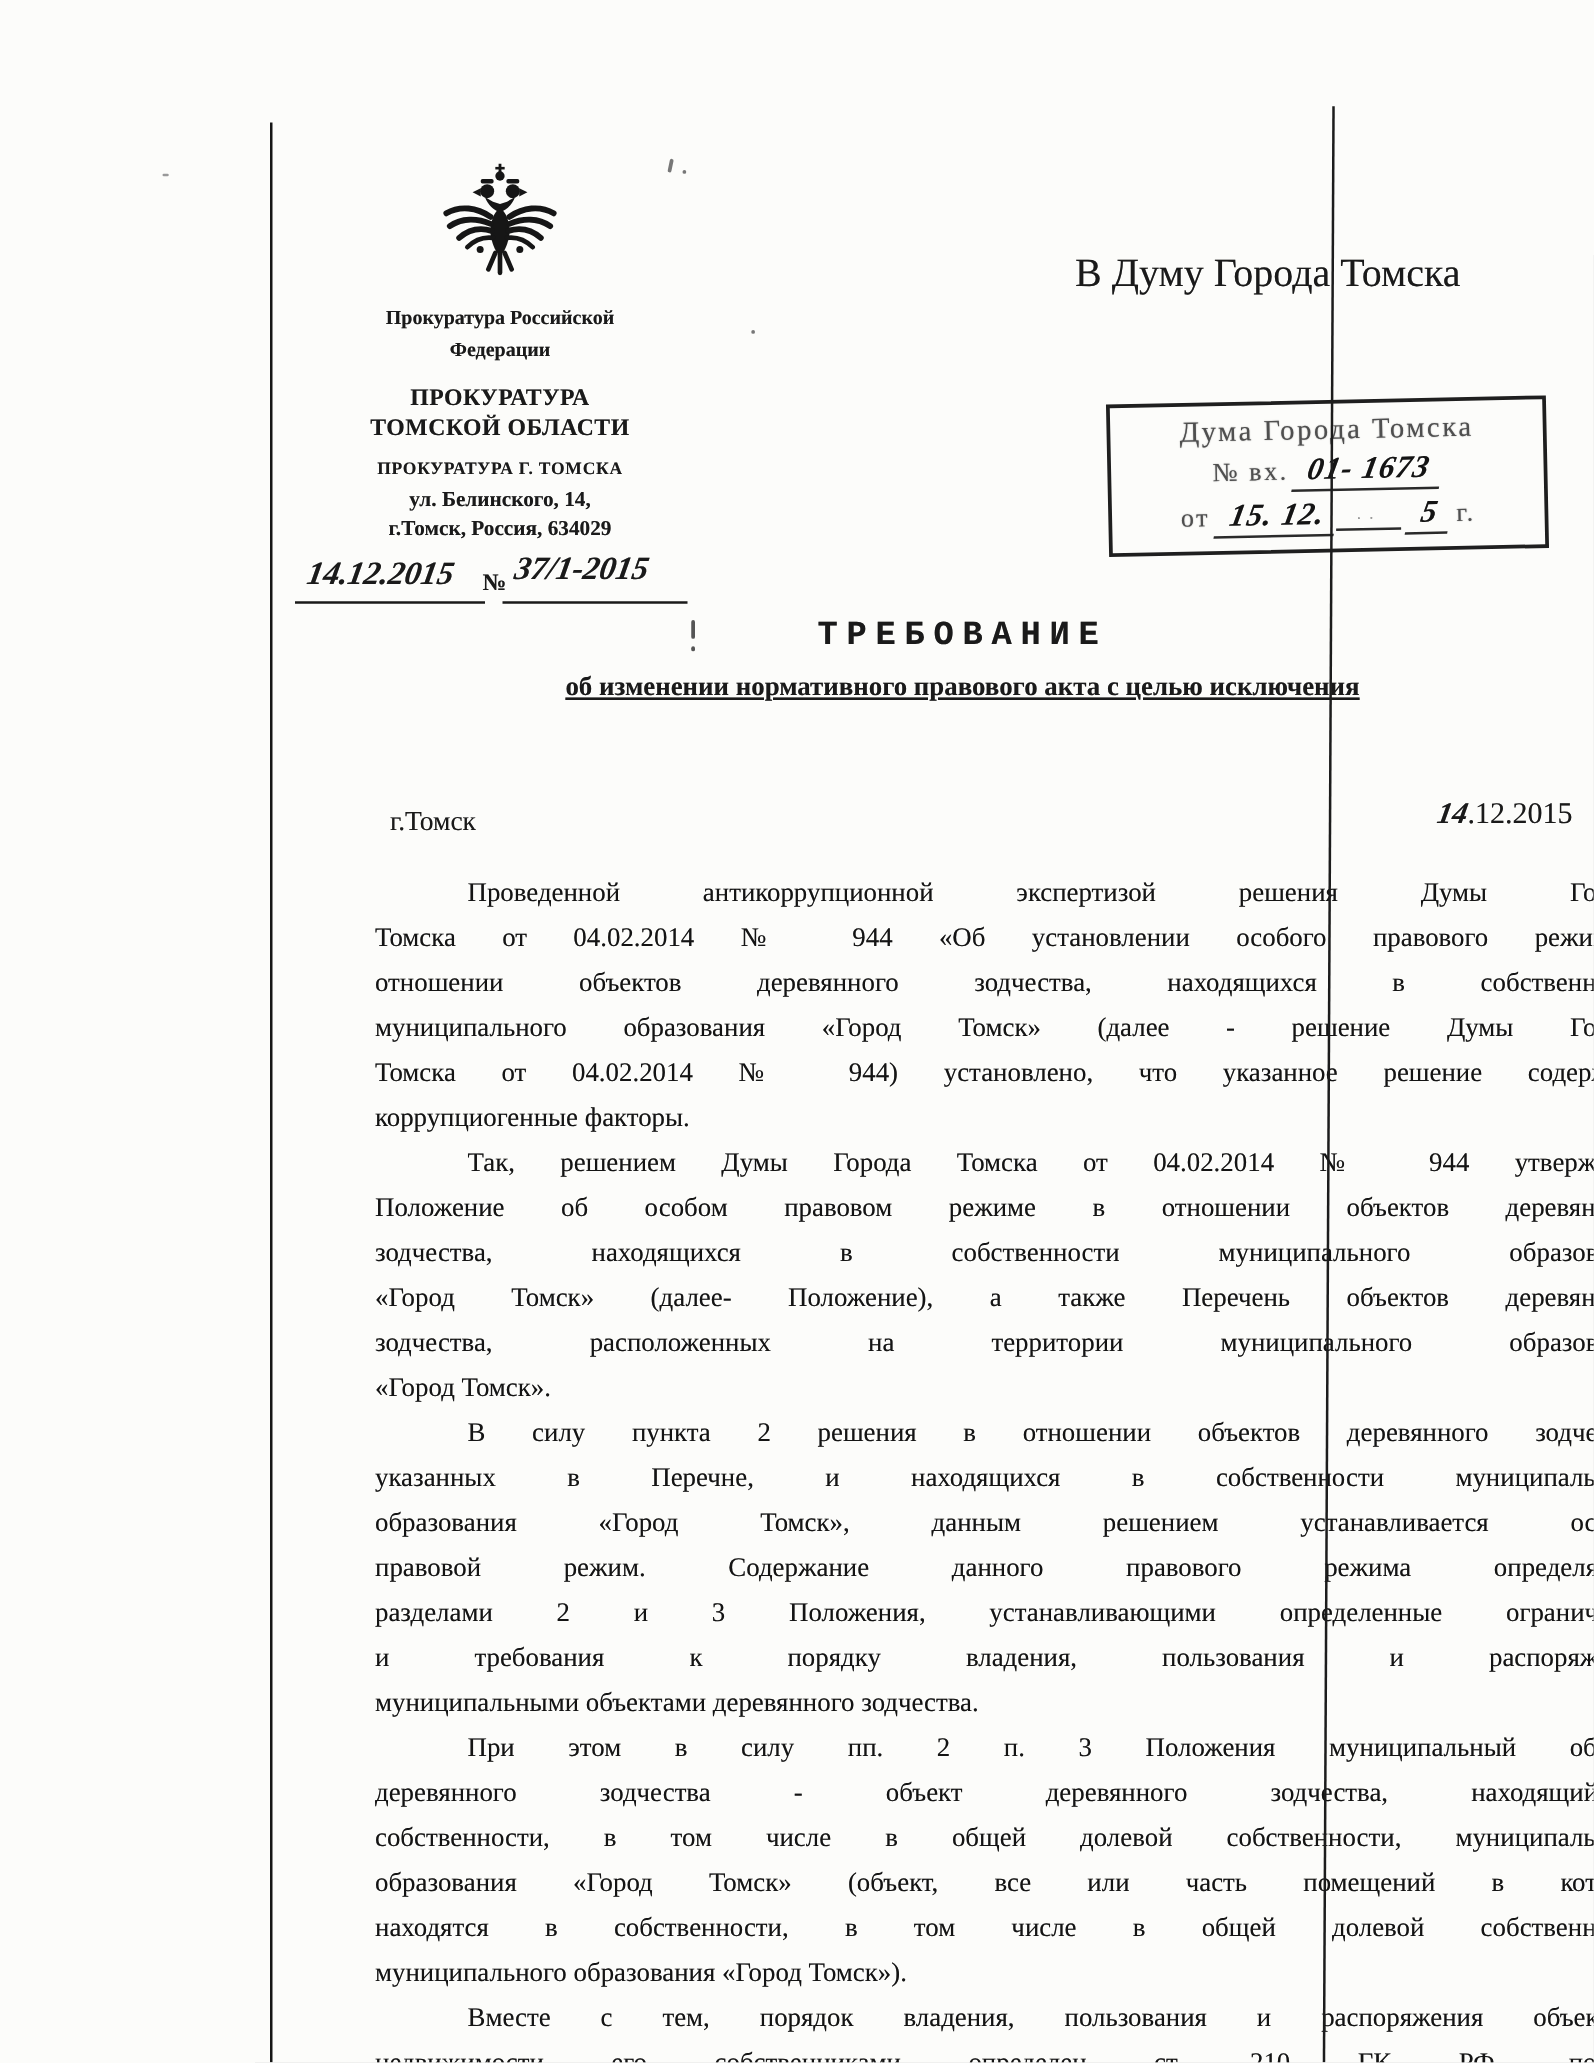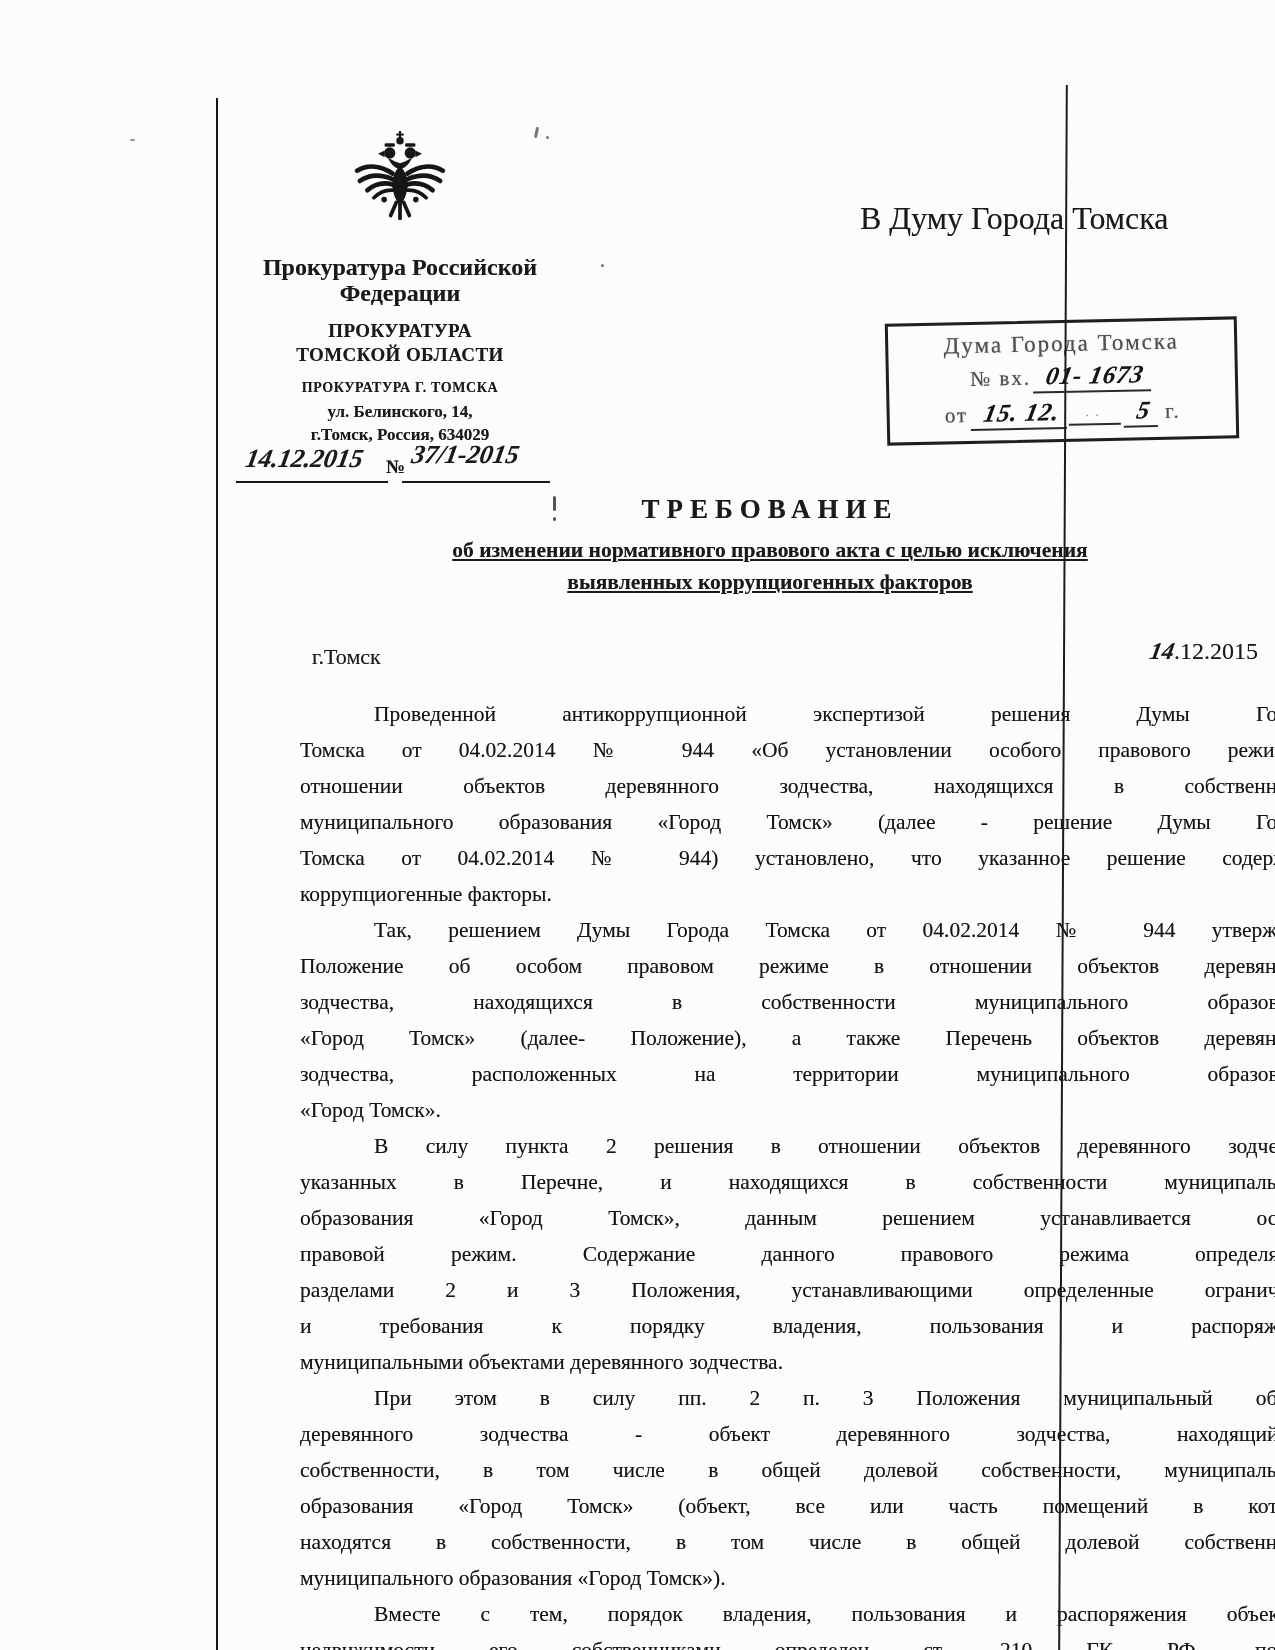--- a/index.html
+++ b/index.html
@@ -9,21 +9,21 @@
   .abs{position:absolute;}
 
   
   .vline-left{left:216px;top:98px;width:2px;height:1552px;background:#161616;z-index:6;}
   .vline-right{left:1062px;top:85px;width:2px;height:1565px;background:#1c1c1c;transform:rotate(.28deg);z-index:6;}
   .speck{background:#777;border-radius:2px;z-index:5;}
 
   
   .letterhead{left:238px;top:128px;width:324px;text-align:center;font-weight:bold;}
   .emblem{display:block;margin:0 auto;}
-  .org{font-size:24px;line-height:26px;margin-top:22px;}
+  .org{font-size:16px;line-height:26px;margin-top:10px;}
   .office{font-size:19px;line-height:24px;margin-top:13px;letter-spacing:.4px;}
   .sub-office{font-size:14px;margin-top:13px;letter-spacing:.6px;}
   .addr{font-size:17px;line-height:23px;margin-top:4px;}
 
   .hand{font-style:italic;display:inline-block;transform:skewX(-10deg);font-weight:bold;}
   .reg-date{left:246px;top:444px;font-size:26px;white-space:nowrap;}
   .reg-no{left:386px;top:456px;font-size:19px;font-weight:bold;}
   .reg-num{left:412px;top:440px;font-size:26px;white-space:nowrap;}
   .uline{height:2px;background:#1a1a1a;}
 
@@ -34,21 +34,21 @@
   .st-print{color:#4f4f4f;letter-spacing:2px;text-shadow:0 0 1px #8a8a8a;}
   .st-org{font-size:23px;}
   .st-row{margin-top:5px;font-size:21px;}
   .st-hand{font-style:italic;font-weight:bold;display:inline-block;transform:skewX(-12deg);
            font-size:25px;color:#141414;letter-spacing:1px;}
   .st-ul{border-bottom:2px solid #2a2a2a;padding:0 10px 1px 10px;}
   .st-gap{display:inline-block;width:52px;border-bottom:2px solid #2a2a2a;color:#9a9a9a;font-size:12px;letter-spacing:6px;}
 
   
   .titleblock{left:300px;top:494px;width:940px;text-align:center;}
-  .heading{font-size:27px;font-weight:bold;letter-spacing:7px;}
+  .heading{font-size:27px;font-weight:bold;letter-spacing:7px;font-family:Liberation Mono, monospace;}
   .subtitle{font-size:21.5px;font-weight:bold;line-height:32px;margin-top:9px;text-decoration:underline;}
 
   
   .place{left:312px;top:644px;font-size:22px;}
   .docdate{left:1150px;top:638px;font-size:24px;white-space:nowrap;}
   .docdate .typed{font-style:normal;}
 
   
   .docbody{left:300px;top:696px;width:988px;font-size:21.5px;color:#141414;}
   .bl{line-height:36px;height:36px;text-align:justify;text-align-last:justify;white-space:normal;overflow:visible;}
@@ -134,21 +134,20 @@
       <span class="st-hand st-ul">15. 12.</span><span class="st-gap">··</span>
       <span class="st-hand st-ul">5</span>
       <span class="st-print">г.</span>
     </div>
   </div>
 
   <div class="abs titleblock">
     <div class="heading">ТРЕБОВАНИЕ</div>
     <div class="subtitle">
       <div>об изменении нормативного правового акта с целью исключения</div>
-      <div>выявленных коррупциогенных факторов</div>
     </div>
   </div>
 
   <div class="abs place">г.Томск</div>
   <div class="abs docdate">
     <span class="hand">14</span><span class="typed">.12.2015</span>
   </div>
 
   <div class="abs docbody">
       <div class="bl ind">Проведенной антикоррупционной экспертизой решения Думы Гор</div>

